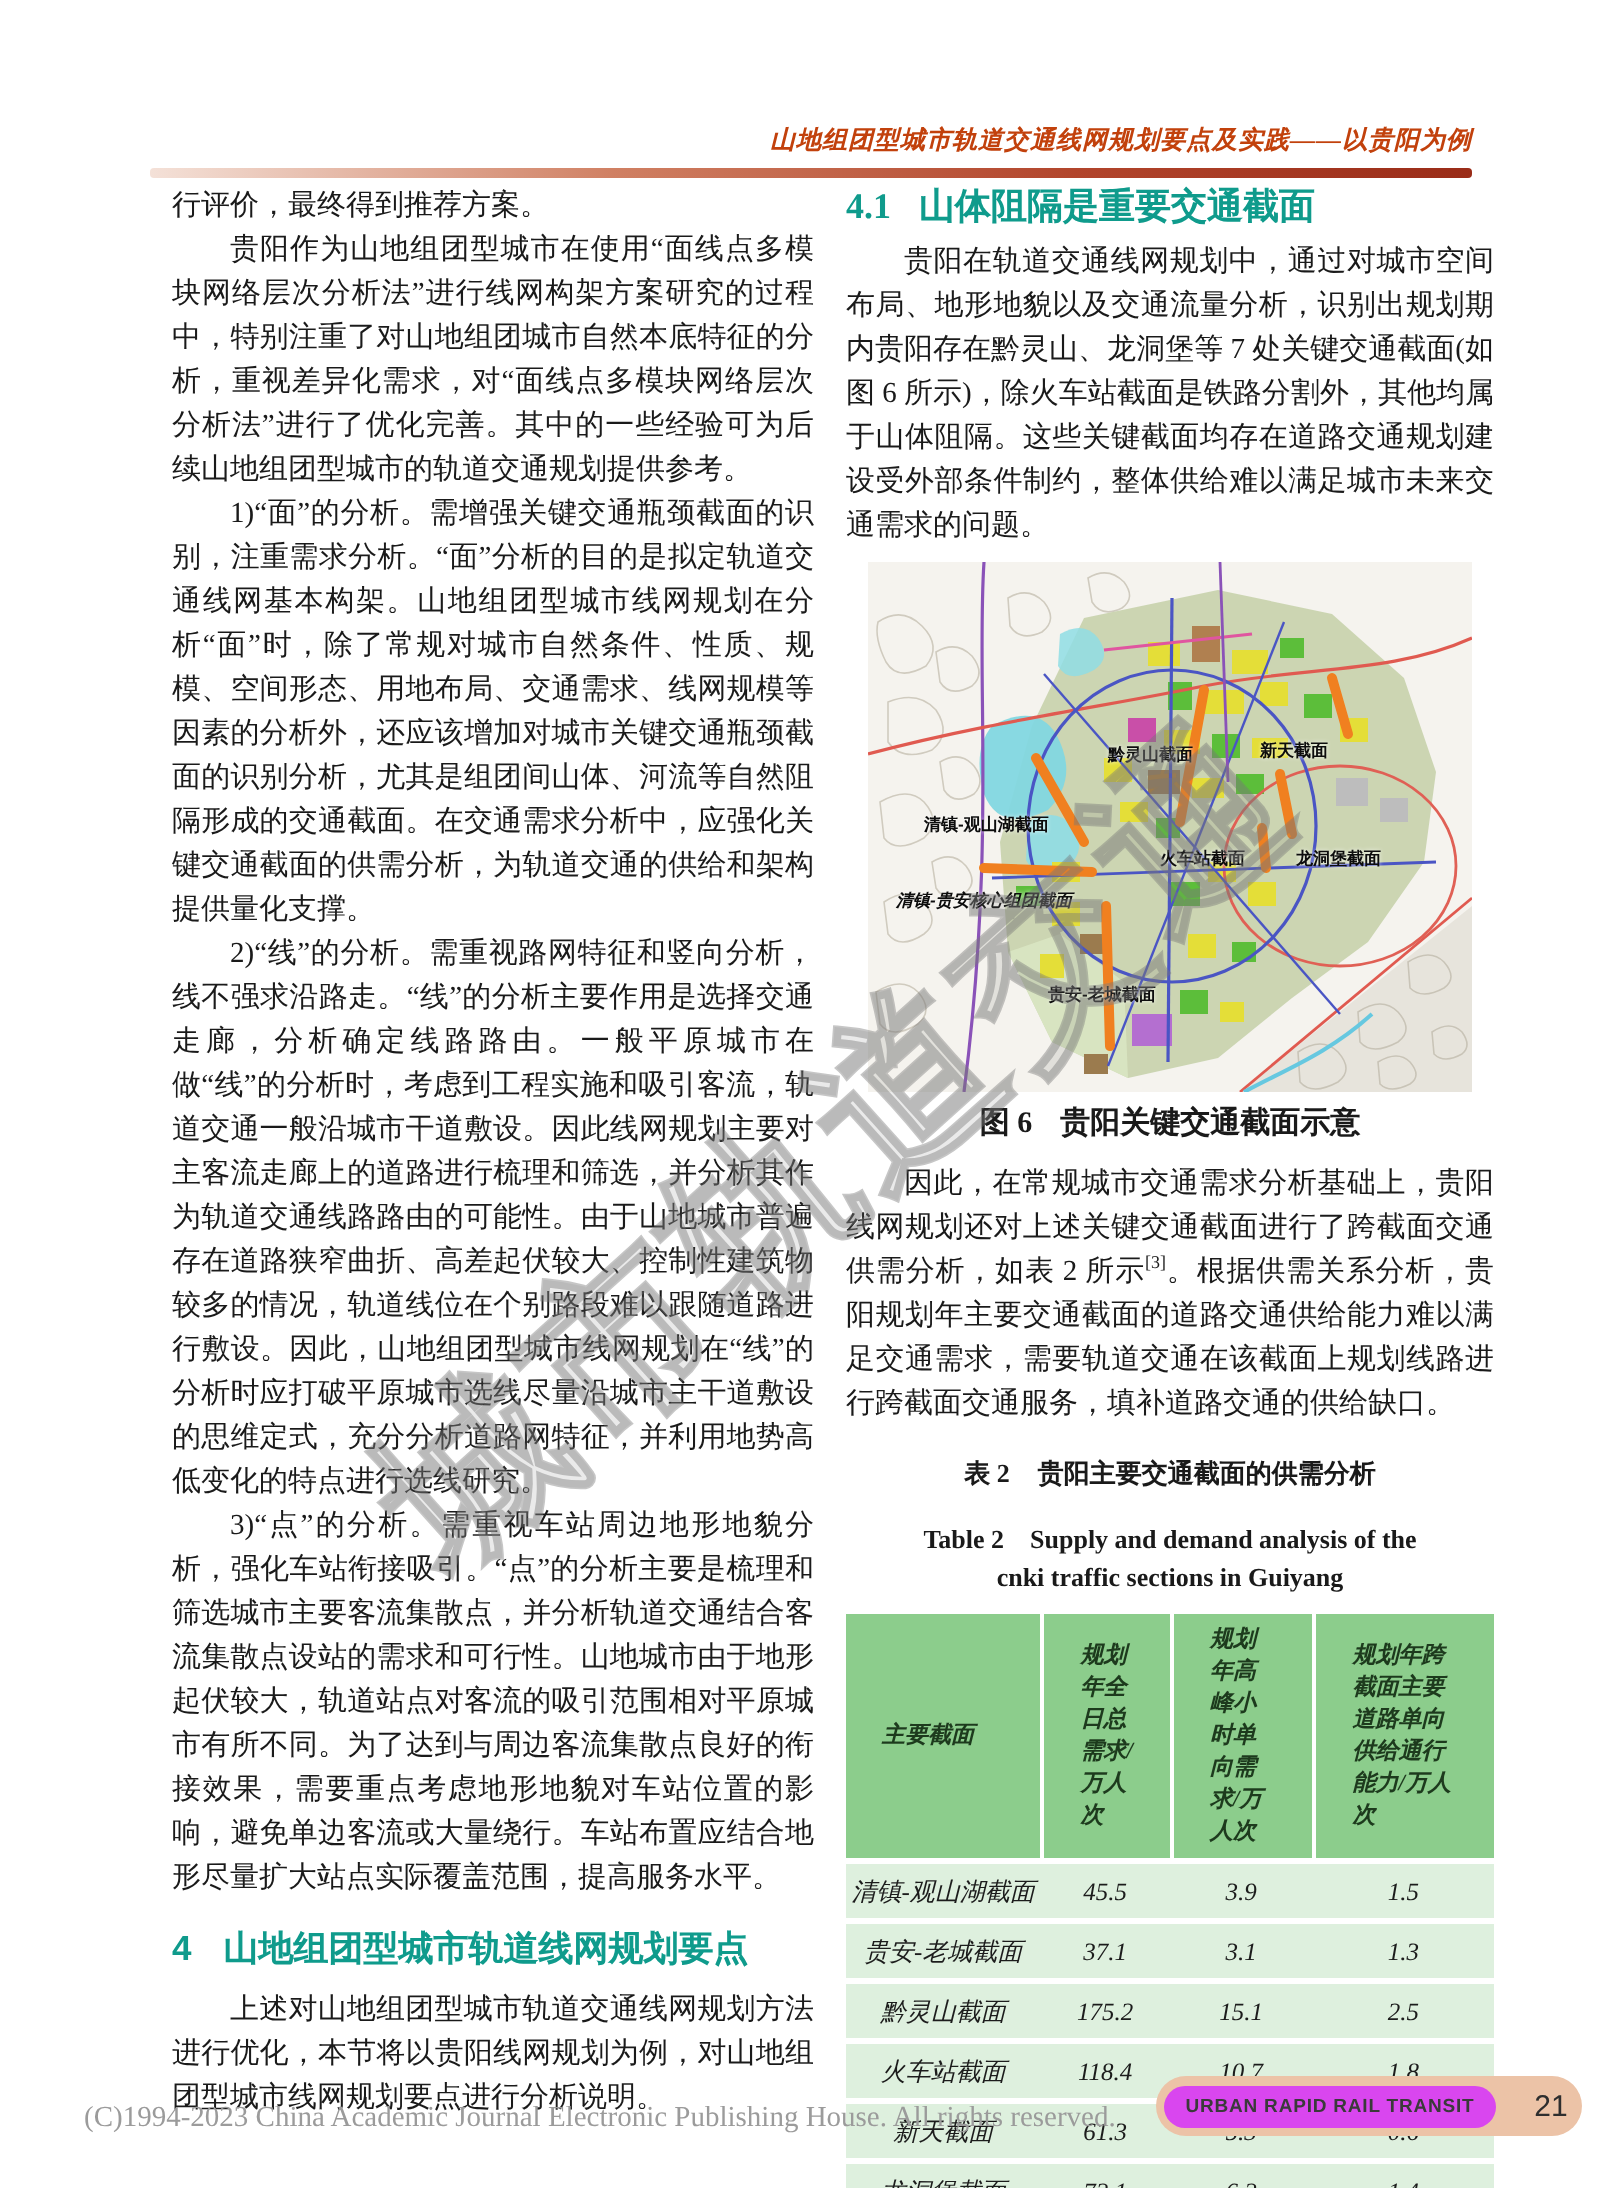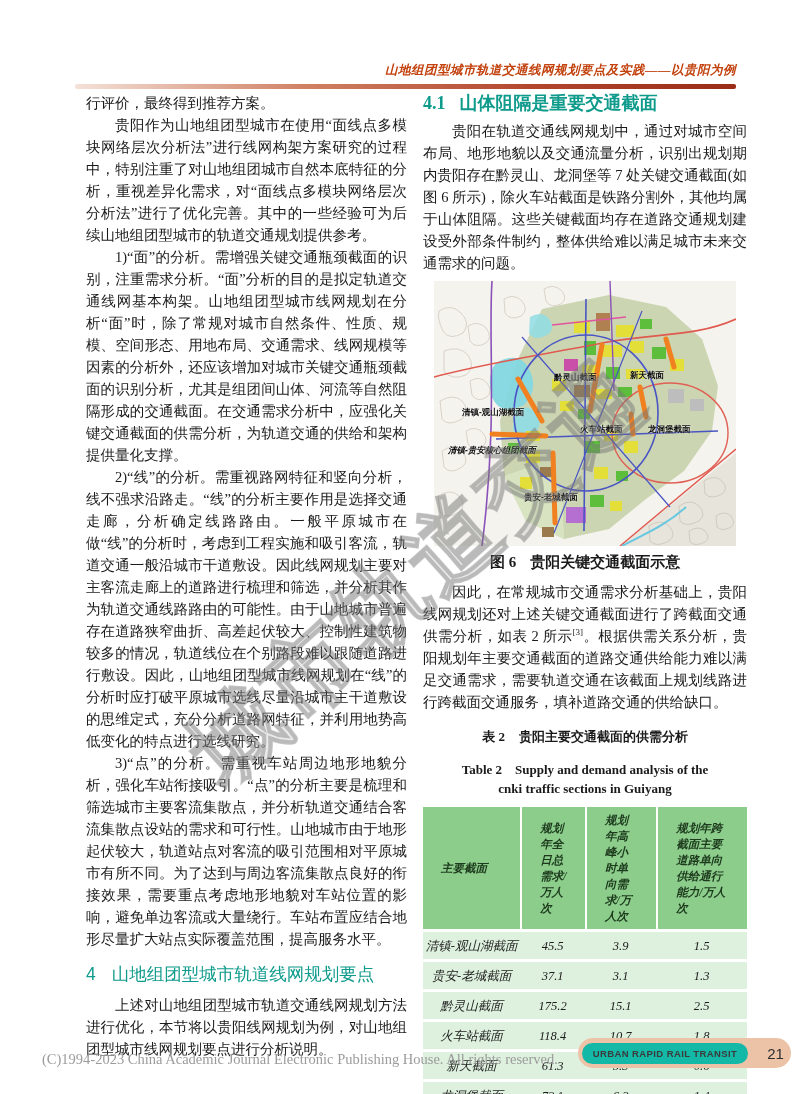--- a/index.html
+++ b/index.html
@@ -9,21 +9,21 @@
   .run-title{position:absolute;top:62px;right:64px;font-size:12.5px;font-style:italic;
              font-weight:bold;color:#c2410c;letter-spacing:.5px;}
   .head-rule{position:absolute;left:75px;right:64px;top:84px;height:4.5px;border-radius:2px;
              background:linear-gradient(to right,#f4e1d8,#d08063 35%,#b2452c 70%,#9a2c18);}
   
   .col{position:absolute;top:92px;font-size:14.5px;line-height:22px;text-align:justify;margin-left:11px;}
   .col-left{left:75px;width:321px;height:930px;}
   .col-right{left:412px;width:324px;height:940px;}
   .body-p{margin:0;text-indent:2em;}
   .noindent{text-indent:0;}
-  .h2{font-family:"Liberation Sans","DejaVu Sans",sans-serif;font-weight:normal;color:#0f9b8c;
+  .h2{font-family:"Liberation Sans","DejaVu Sans",sans-serif;font-weight:bold;color:#0f9b8c;
       font-size:17.5px;line-height:26px;margin:11px 0 7px;text-align:left;text-indent:0;}
   .h2 .num{margin-right:16px;}
   .h3{font-family:Liberation Serif, serif;font-weight:bold;color:#0f9b8c;
       font-size:18px;line-height:22px;margin:0 0 6px;text-align:left;}
   .h3 .num{margin-right:14px;}
   sup{font-size:9px;line-height:0;}
   
   .figure-wrap{position:relative;width:302px;height:265px;margin:7px auto 7px;background:#f5f3ee;}
   .map-label{position:absolute;font-family:"Liberation Sans","DejaVu Sans",sans-serif;
              font-size:8.5px;font-weight:bold;color:#0d0d0d;white-space:nowrap;
@@ -43,21 +43,21 @@
   .watermark{position:absolute;left:128px;top:512px;width:580px;text-align:center;
              transform:rotate(-42deg);font-family:"DejaVu Sans",sans-serif;font-weight:bold;
              font-size:92px;letter-spacing:4px;color:rgba(125,125,125,0.16);
              -webkit-text-stroke:1.6px rgba(120,120,120,0.42);pointer-events:none;z-index:9;}
   
   .footer-line{position:absolute;left:42px;top:1051px;width:750px;font-size:14.5px;
                color:#9b9b9b;white-space:nowrap;}
   .footer-line .url{margin-left:26px;color:#9b9b9b;text-decoration:none;}
   .badge{position:absolute;left:578px;top:1038px;width:213px;height:30px;background:#ecc3a7;
          border-radius:15px;z-index:10;display:flex;align-items:center;}
-  .badge-inner{background:#14b8a6;border-radius:11px;margin-left:4px;height:21px;width:166px;
+  .badge-inner{background:#d946ef;border-radius:11px;margin-left:4px;height:21px;width:166px;
                display:flex;align-items:center;justify-content:center;
                font-family:"Liberation Sans","DejaVu Sans",sans-serif;font-size:9.5px;
                letter-spacing:.4px;color:#3a3a3a;font-weight:bold;}
   .badge-num{flex:1;text-align:center;font-family:"Liberation Sans","DejaVu Sans",sans-serif;
              font-size:15px;color:#2e2e2e;padding-left:12px;}
 </style>
 </head>
 <body>
 
 <div class="run-title">山地组团型城市轨道交通线网规划要点及实践——以贵阳为例</div>

